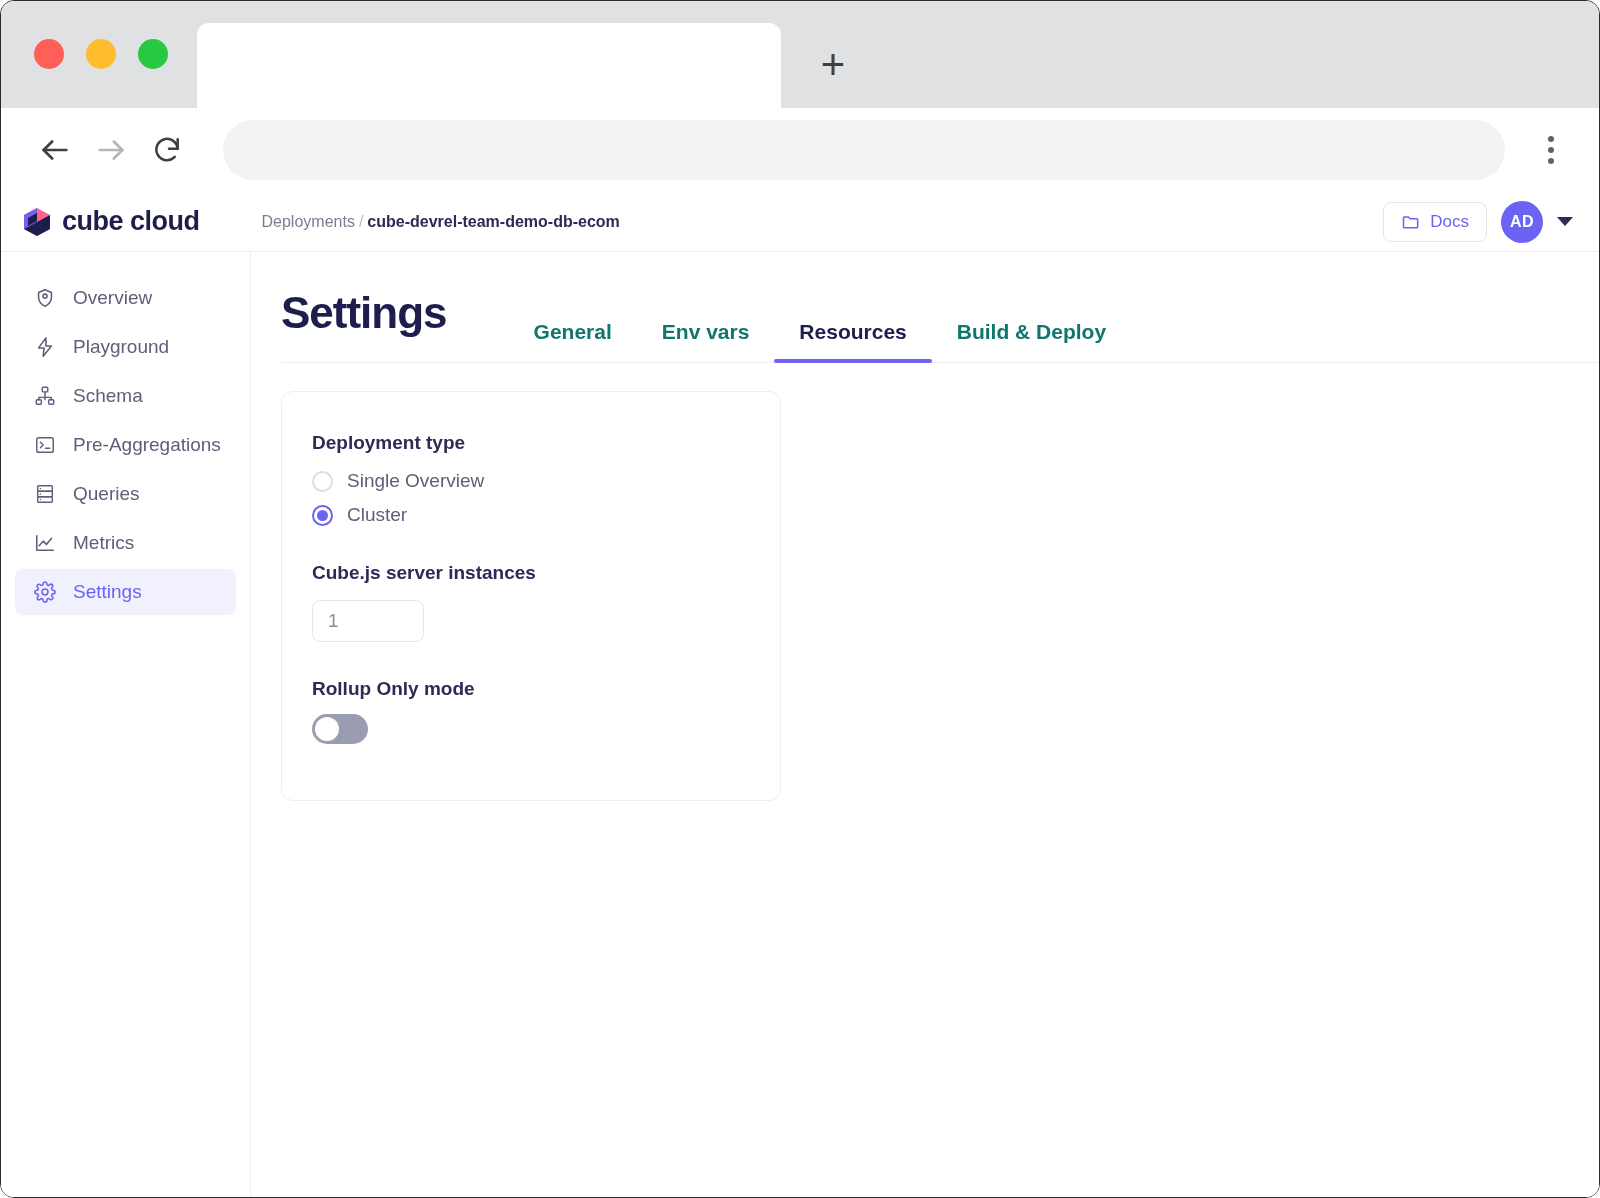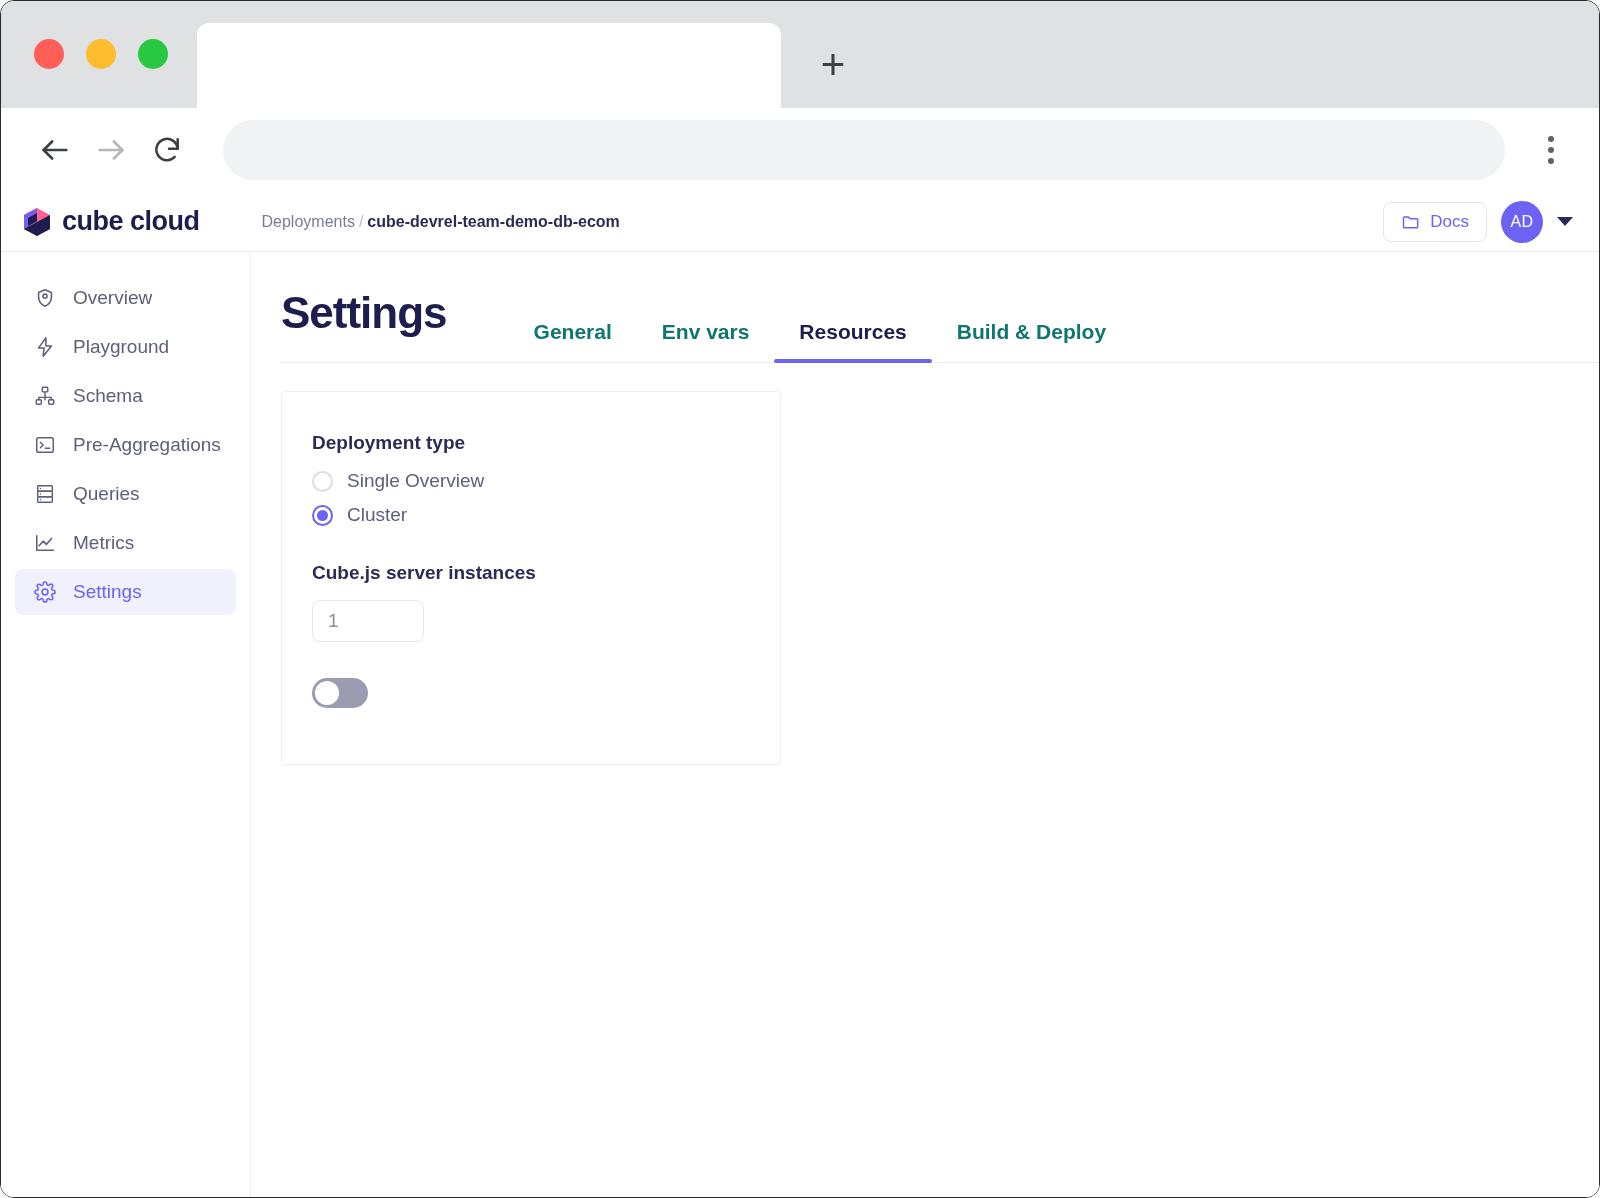--- a/index.html
+++ b/index.html
@@ -173,21 +173,21 @@
     color: #6c63f5;
     font-size: 17px;
     font-weight: 500;
   }
   .avatar {
     width: 42px; height: 42px;
     border-radius: 50%;
     background: #6c63f5;
     color: #fff;
     font-size: 16px;
-    font-weight: 400;
+    font-weight: 700;
     display: flex; align-items: center; justify-content: center;
     letter-spacing: 0.4px;
   }
   .caret-down {
     width: 0; height: 0;
     border-left: 8px solid transparent;
     border-right: 8px solid transparent;
     border-top: 9px solid #2b2b56;
   }
 
@@ -265,21 +265,21 @@
     height: 4px;
     background: #6c63f5;
     border-radius: 2px;
   }
 
   
   .card {
     margin-top: 28px;
     width: 500px;
     border: 1px solid #edeef3;
-    border-radius: 4px;
+    border-radius: 12px;
     background: #ffffff;
     padding: 40px 30px 56px 30px;
   }
   .field-label {
     font-size: 19px;
     font-weight: 700;
     color: #2b2b56;
     margin-bottom: 16px;
   }
   .radio-row {
@@ -528,20 +528,21 @@
             <span class="radio-label">Cluster</span>
           </div>
 
           <div class="group">
             <div class="field-label">Cube.js server instances</div>
             <div class="num-input">1</div>
           </div>
 
 
           <div class="group">
+            <div class="field-label" style="margin-bottom:0">Rollup Only mode</div>
             <div class="toggle off">
               <span class="knob"></span>
             </div>
           </div>
 
         </div>
       </div>
     </div>
   </div>
 </div>

